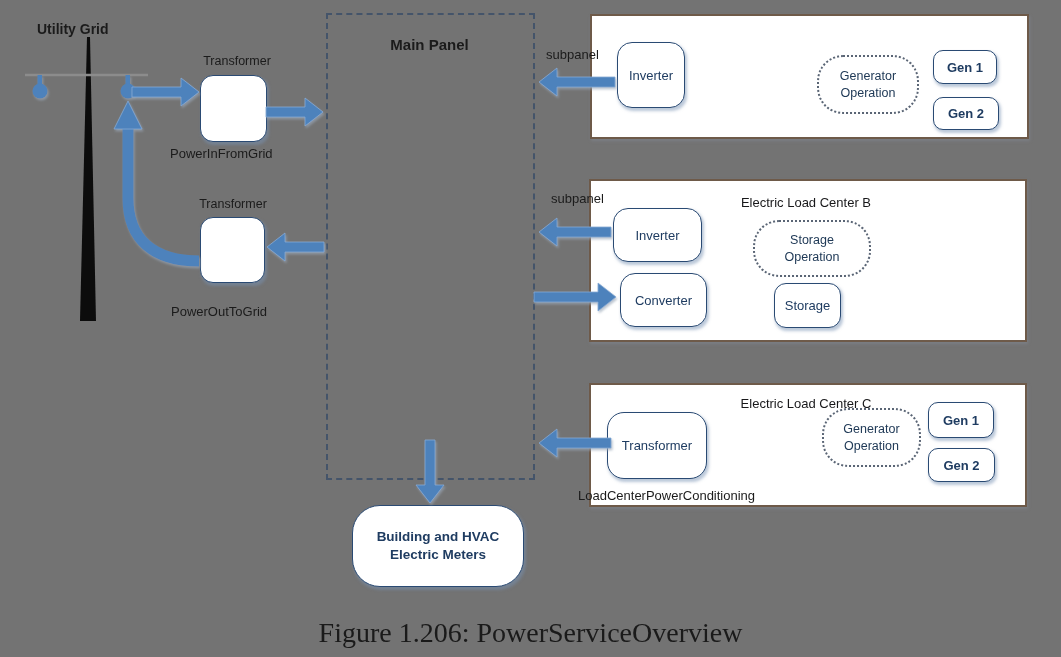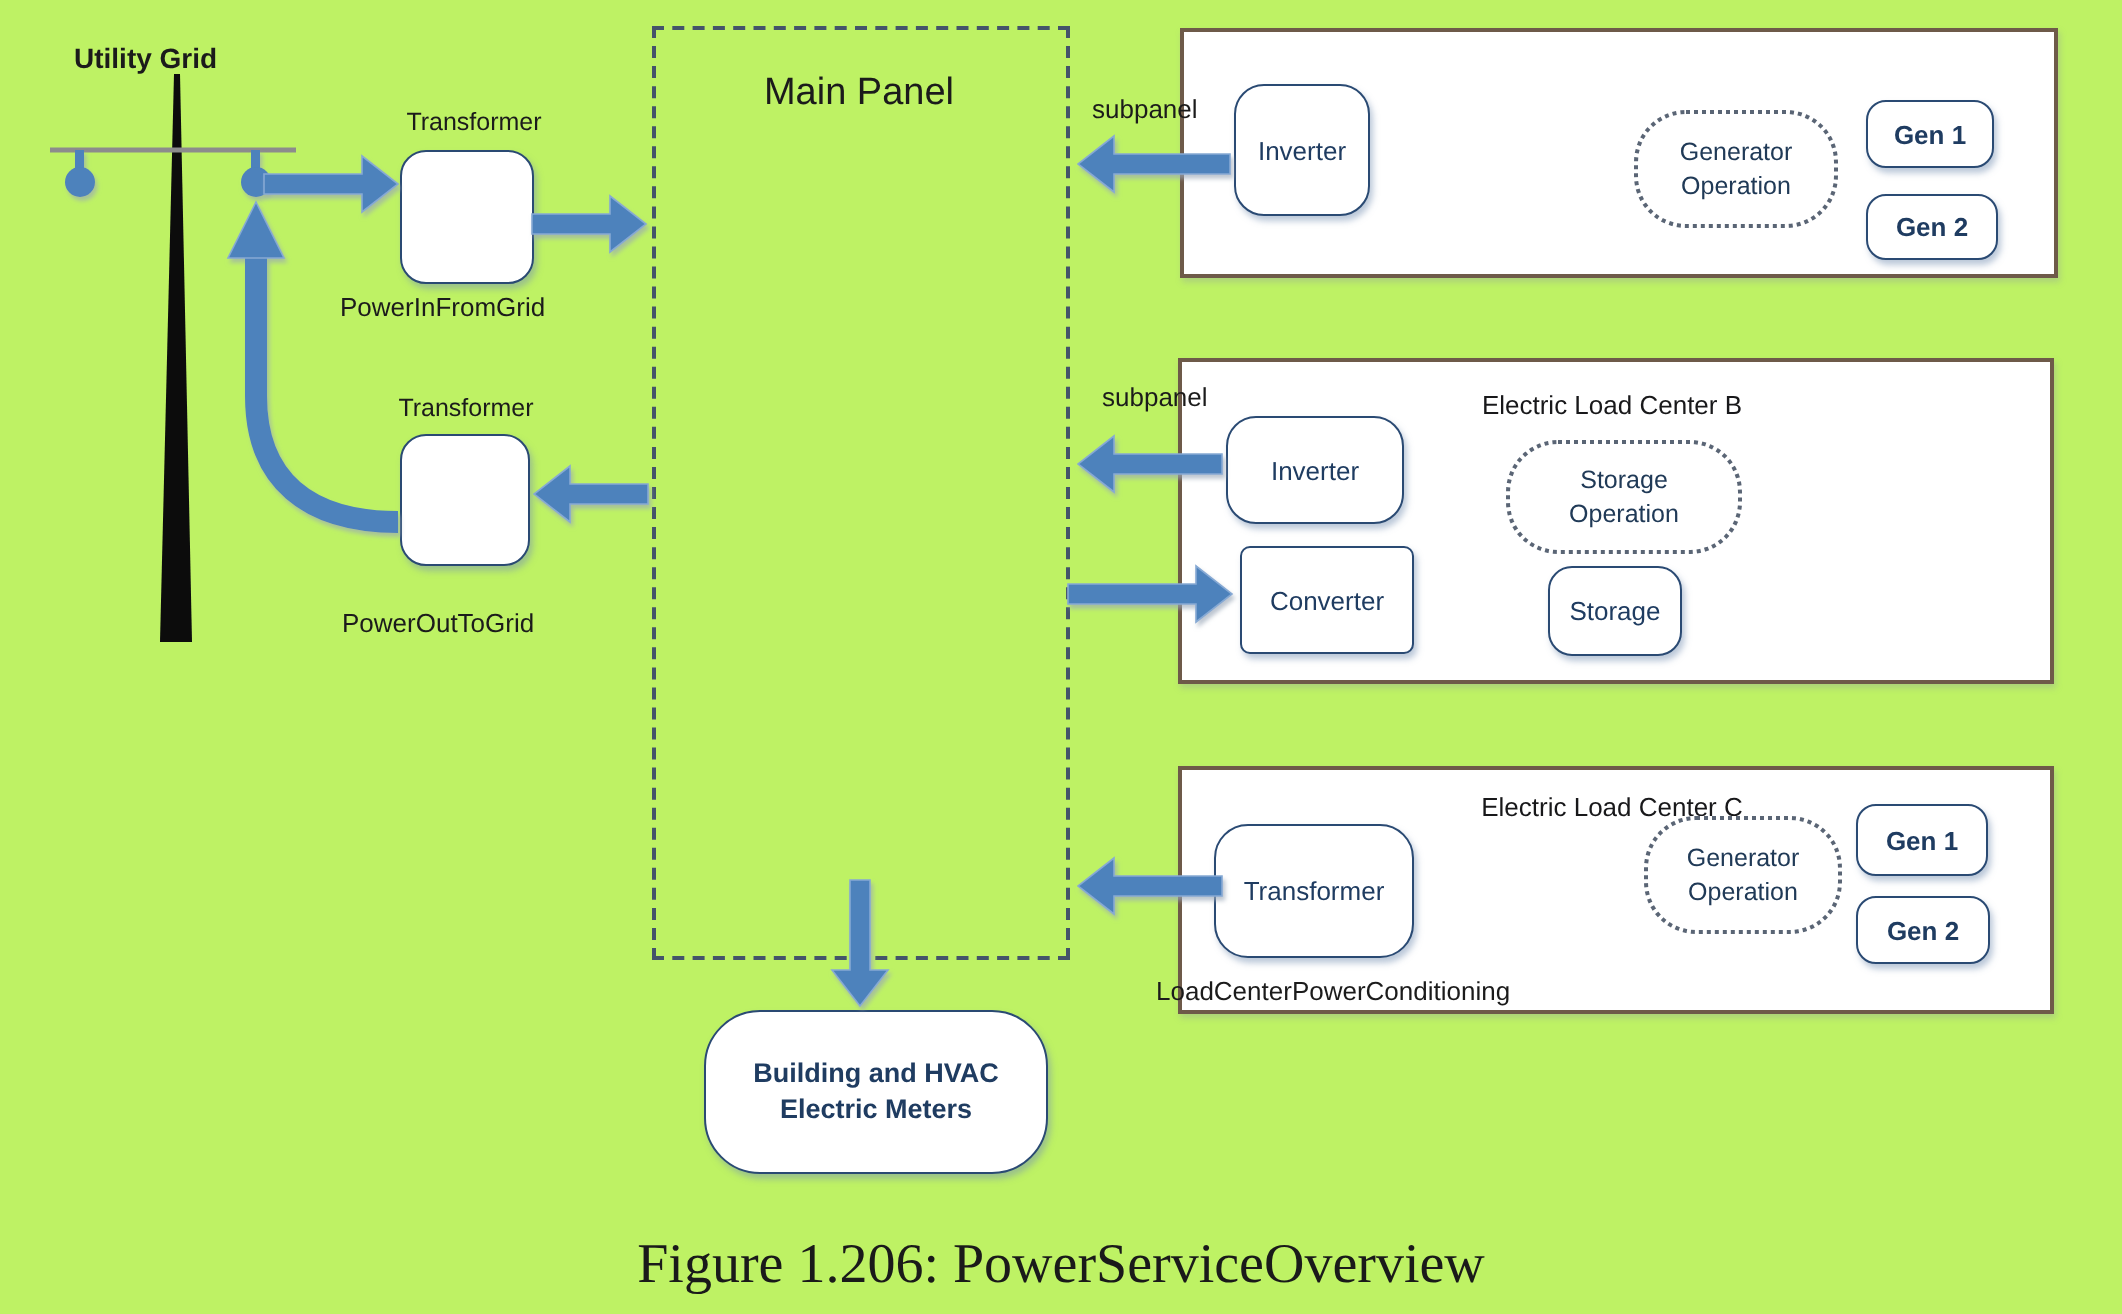--- a/index.html
+++ b/index.html
@@ -1,17 +1,17 @@
 <!DOCTYPE html>
 <html><head>
 <meta charset="utf-8">
 <style>
   html,body{margin:0;padding:0;background:#ffffff;}
   #canvas{
-    position:relative;width:1061px;height:657px;background:#bef264;overflow:hidden;
+    position:relative;width:1061px;height:657px;background:#737373;overflow:hidden;
     font-family:"Liberation Sans","DejaVu Sans",sans-serif;color:#1b1b1b;
   }
   
   .lc{position:absolute;background:#ffffff;border:2px solid #6e5a49;box-shadow:1px 2px 3px rgba(140,150,165,.35);z-index:2;}
   .lc-title{position:absolute;left:0;width:100%;text-align:center;font-size:13px;color:#18181a;z-index:3;}
   
   .comp{position:absolute;background:#ffffff;border:1.6px solid #2a4a73;display:flex;align-items:center;justify-content:center;
         color:#1f3c61;font-size:13px;box-shadow:1.5px 2.5px 3px rgba(120,145,180,.5);z-index:4;text-align:center;}
   
   .dotted{position:absolute;background:#ffffff;border:2px dotted #5a6575;border-radius:26px;display:flex;flex-direction:column;
@@ -24,21 +24,21 @@
   .meters-text{font-weight:bold;font-size:13.5px;line-height:1.35;}
 </style>
 </head>
 <body>
 
 <div id="canvas">
 
   <div class="lbl" style="left:37px;top:21px;font-size:14px;font-weight:600;">Utility Grid</div>
 
   <div class="panel-dashed"></div>
-  <div class="lbl" style="left:326px;top:36px;width:207px;text-align:center;font-size:19px;font-weight:400;">Main Panel</div>
+  <div class="lbl" style="left:326px;top:36px;width:207px;text-align:center;font-size:15px;font-weight:700;">Main Panel</div>
 
   <div class="lbl" style="left:194px;top:54px;width:86px;text-align:center;font-size:12.5px;">Transformer</div>
   <div class="comp" style="left:200px;top:75px;width:65px;height:65px;border-radius:13px;"></div>
   <div class="lbl" style="left:170px;top:146px;">PowerInFromGrid</div>
 
   <div class="lbl" style="left:190px;top:197px;width:86px;text-align:center;font-size:12.5px;">Transformer</div>
   <div class="comp" style="left:200px;top:217px;width:63px;height:64px;border-radius:13px;"></div>
   <div class="lbl" style="left:171px;top:304px;">PowerOutToGrid</div>
 
   <div class="lbl" style="left:546px;top:47px;">subpanel</div>
@@ -49,21 +49,21 @@
   <div class="dotted" style="left:817px;top:55px;width:98px;height:55px;">
     <span>Generator</span>
     <span>Operation</span>
   </div>
   <div class="comp" style="left:933px;top:50px;width:62px;height:32px;border-radius:10px;font-weight:600;">Gen 1</div>
   <div class="comp" style="left:933px;top:97px;width:64px;height:31px;border-radius:10px;font-weight:600;">Gen 2</div>
 
   <div class="lc" style="left:589px;top:179px;width:434px;height:159px;"></div>
   <div class="lc-title" style="left:589px;top:195px;width:434px;">Electric Load Center B</div>
   <div class="comp" style="left:613px;top:208px;width:87px;height:52px;border-radius:15px;">Inverter</div>
-  <div class="comp" style="left:620px;top:273px;width:85px;height:52px;border-radius:5px;">Converter</div>
+  <div class="comp" style="left:620px;top:273px;width:85px;height:52px;border-radius:15px;">Converter</div>
   <div class="dotted" style="left:753px;top:220px;width:114px;height:53px;">
     <span>Storage</span>
     <span>Operation</span>
   </div>
   <div class="comp" style="left:774px;top:283px;width:65px;height:43px;border-radius:12px;">Storage</div>
 
   <div class="lc" style="left:589px;top:383px;width:434px;height:120px;"></div>
   <div class="lc-title" style="left:589px;top:396px;width:434px;">Electric Load Center C</div>
   <div class="comp" style="left:607px;top:412px;width:98px;height:65px;border-radius:17px;">Transformer</div>
   <div class="dotted" style="left:822px;top:408px;width:95px;height:55px;">

